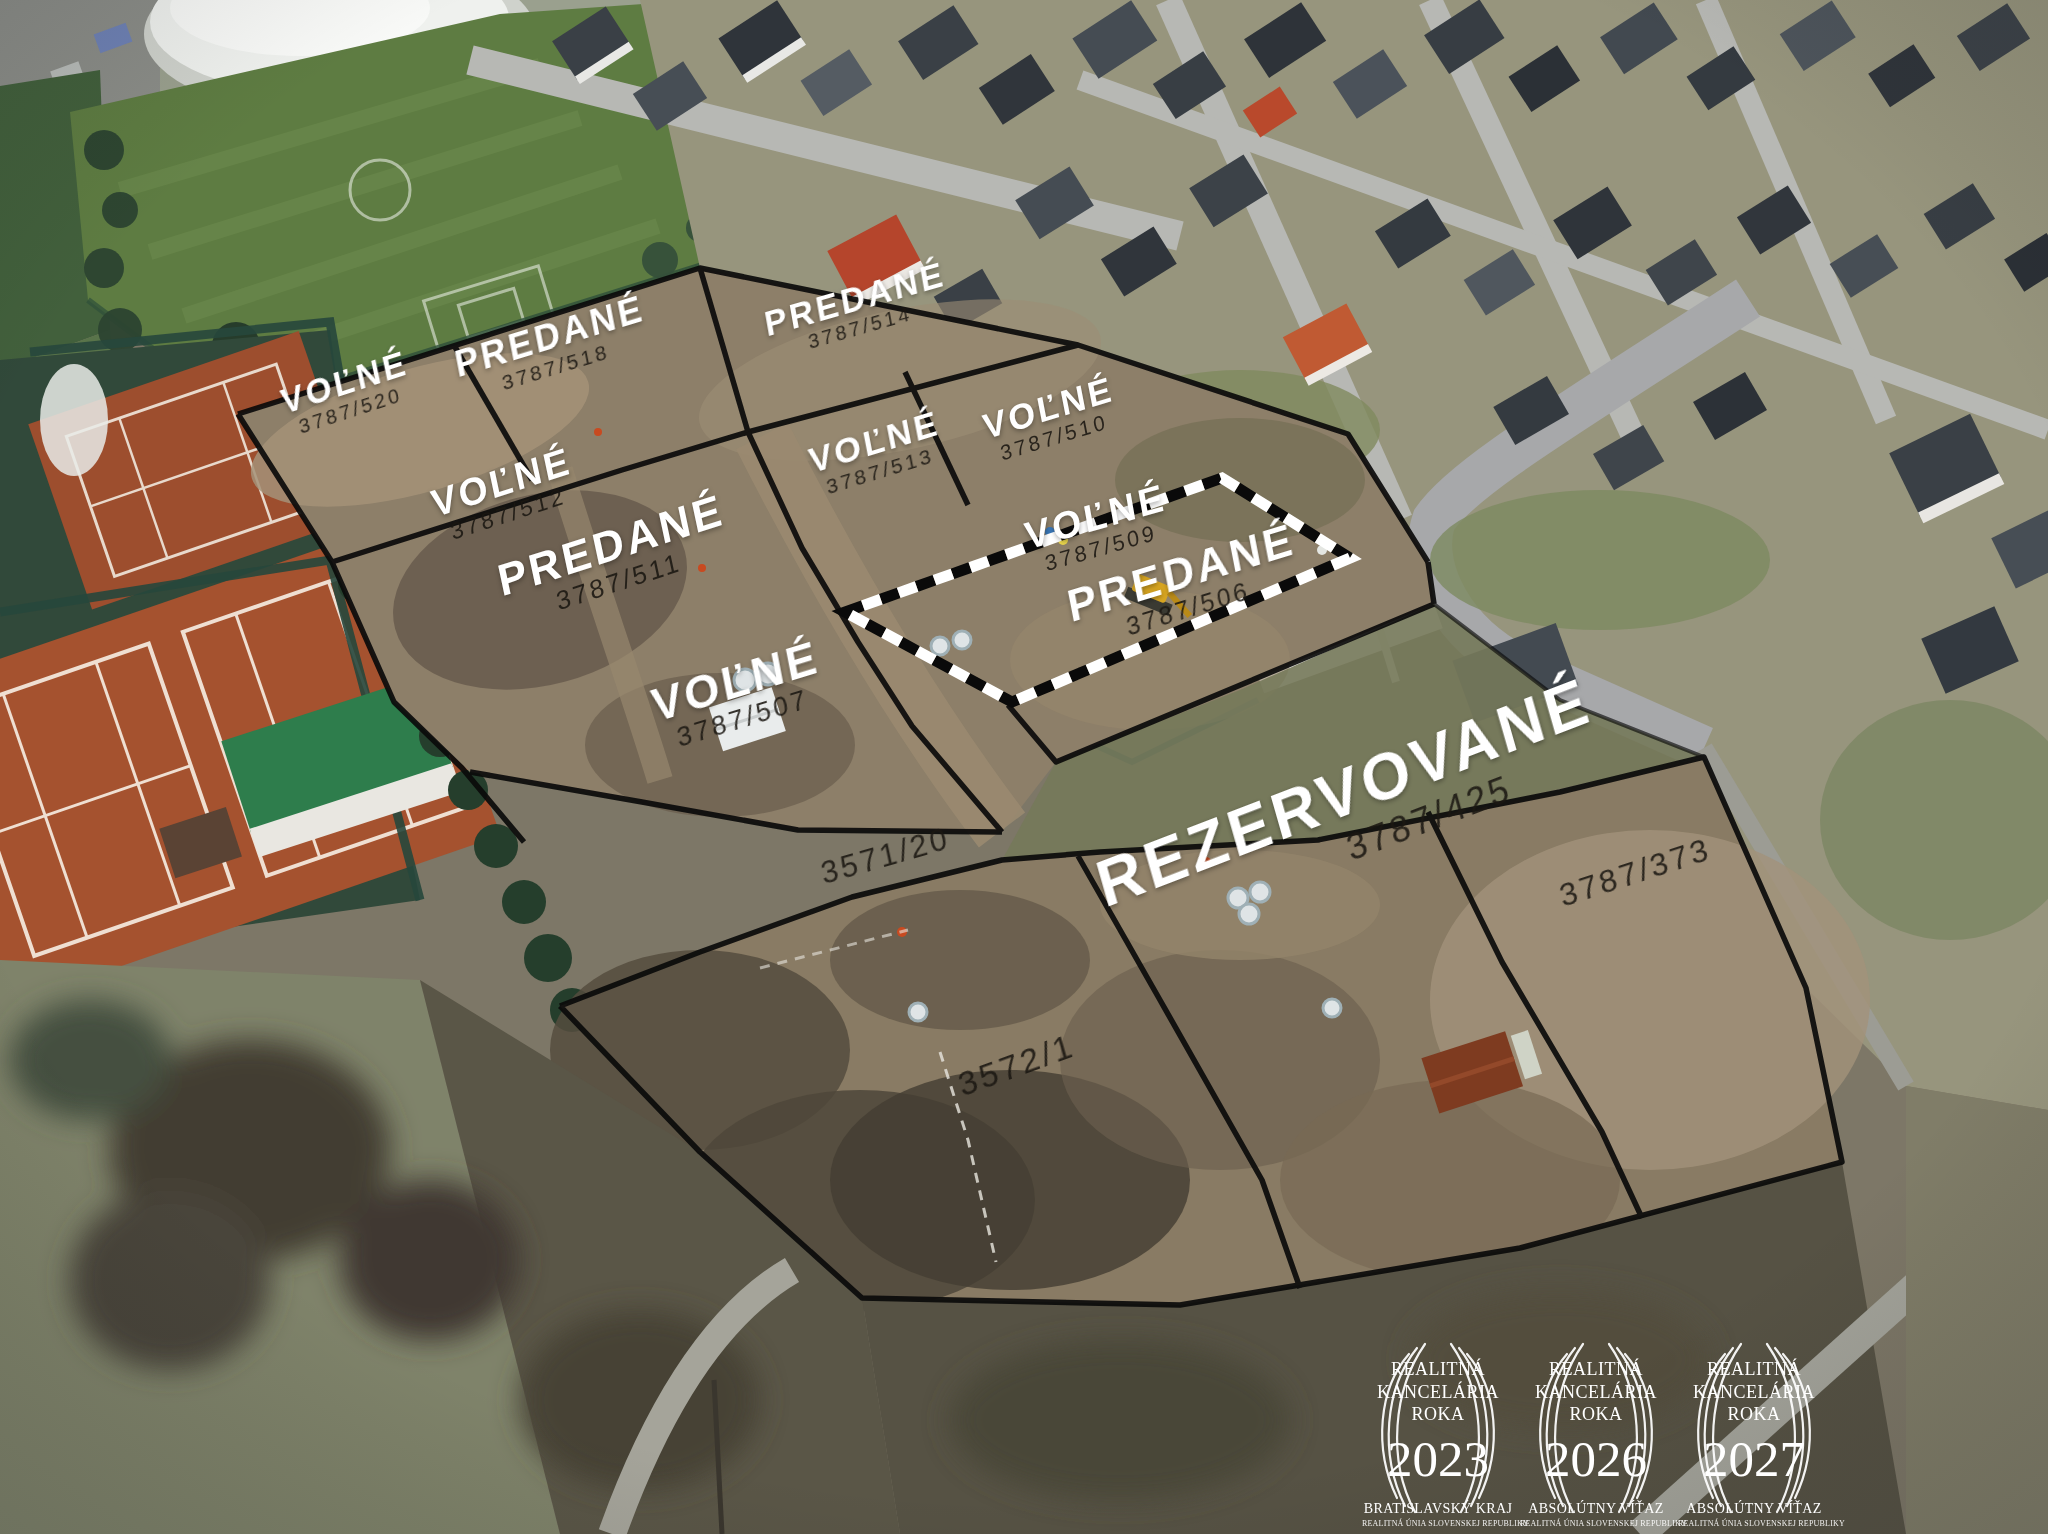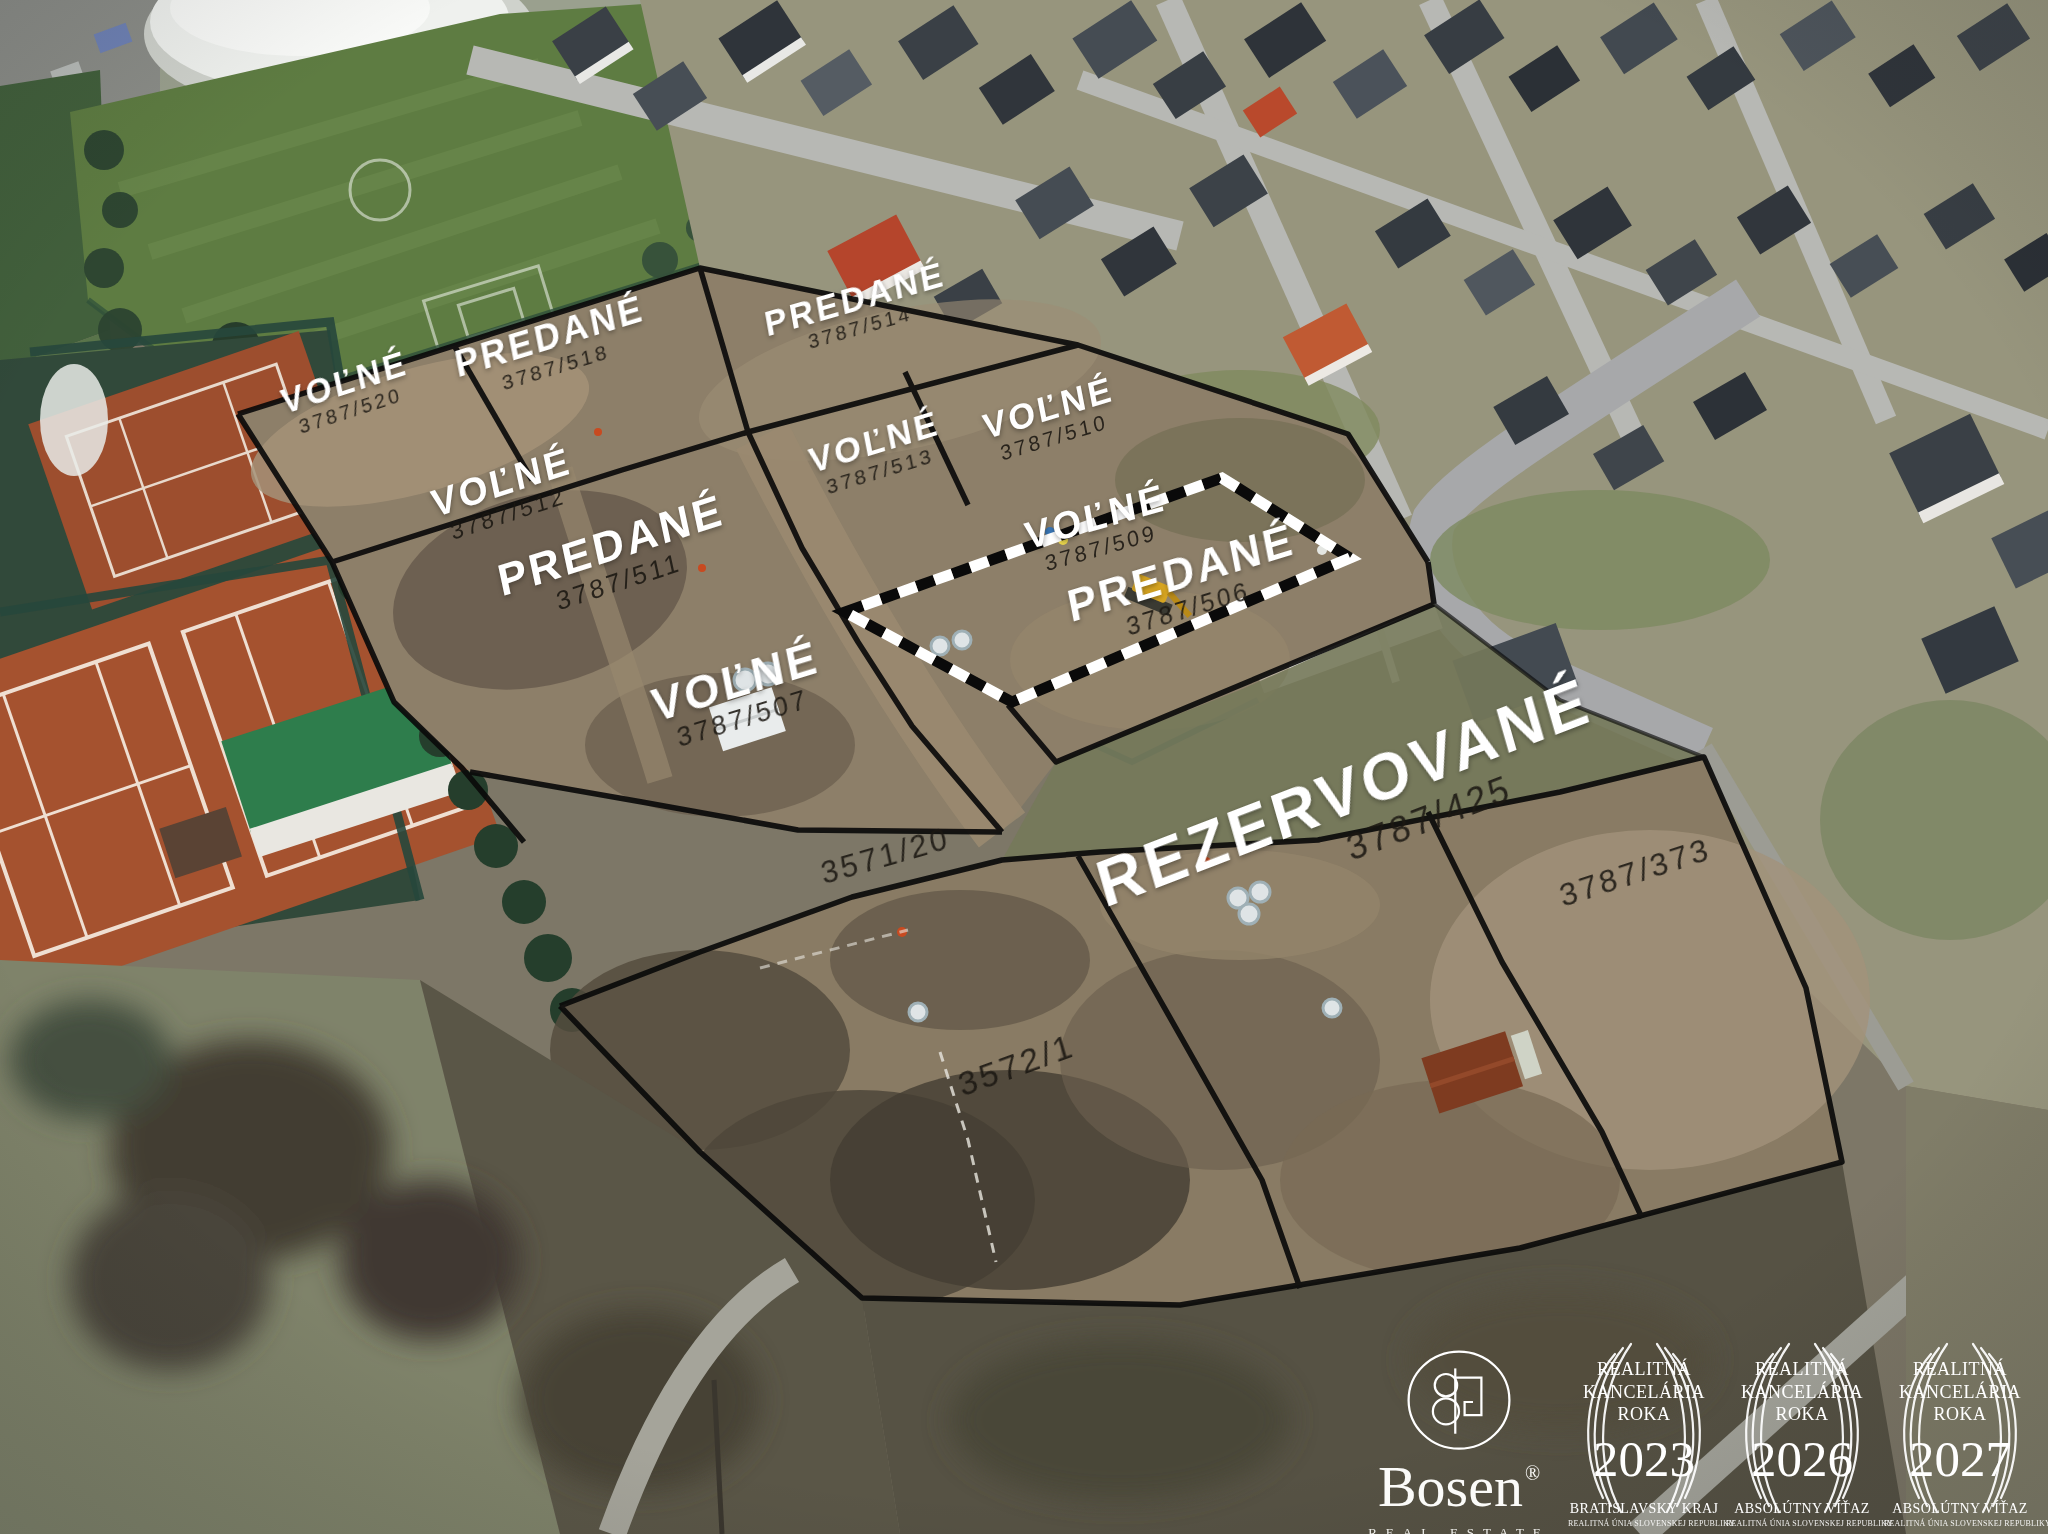--- a/index.html
+++ b/index.html
@@ -480,31 +480,20 @@
     <span class="number">3787/425</span>
   </div>
   <div class="plot-label pl12">
     <span class="number">3787/373</span>
   </div>
   <div class="plot-label pl13">
     <span class="number">3572/1</span>
   </div>
 
   <div id="watermark">
-    <div class="logo">
-      <svg viewBox="0 0 120 120" fill="none" stroke="#ffffff" stroke-width="2.4">
-        <ellipse cx="60" cy="58" rx="54" ry="52"></ellipse>
-        <path d="M56,24 V94"></path>
-        <circle cx="46" cy="42" r="12"></circle>
-        <circle cx="46" cy="70" r="14"></circle>
-        <path d="M56,34 H84 V74 H66 V60 H75"></path>
-      </svg>
-      <div class="brand"><span>Bosen</span><sup>®</sup></div>
-      <div class="tagline">REAL ESTATE</div>
-    </div>
 
     <div class="badge">
       <svg viewBox="0 0 152 190" fill="none" stroke="#ffffff" stroke-width="2.2" stroke-linecap="round" opacity=".93">
         <path d="M47,16 C17,50 11,110 35,160"></path>
         <path d="M55,10 C23,50 17,116 43,168"></path>
         <path d="M63,6 C31,52 25,122 53,174"></path>
         <path d="M105,16 C135,50 141,110 117,160"></path>
         <path d="M97,10 C129,50 135,116 109,168"></path>
         <path d="M89,6 C121,52 127,122 99,174"></path>
       </svg>

